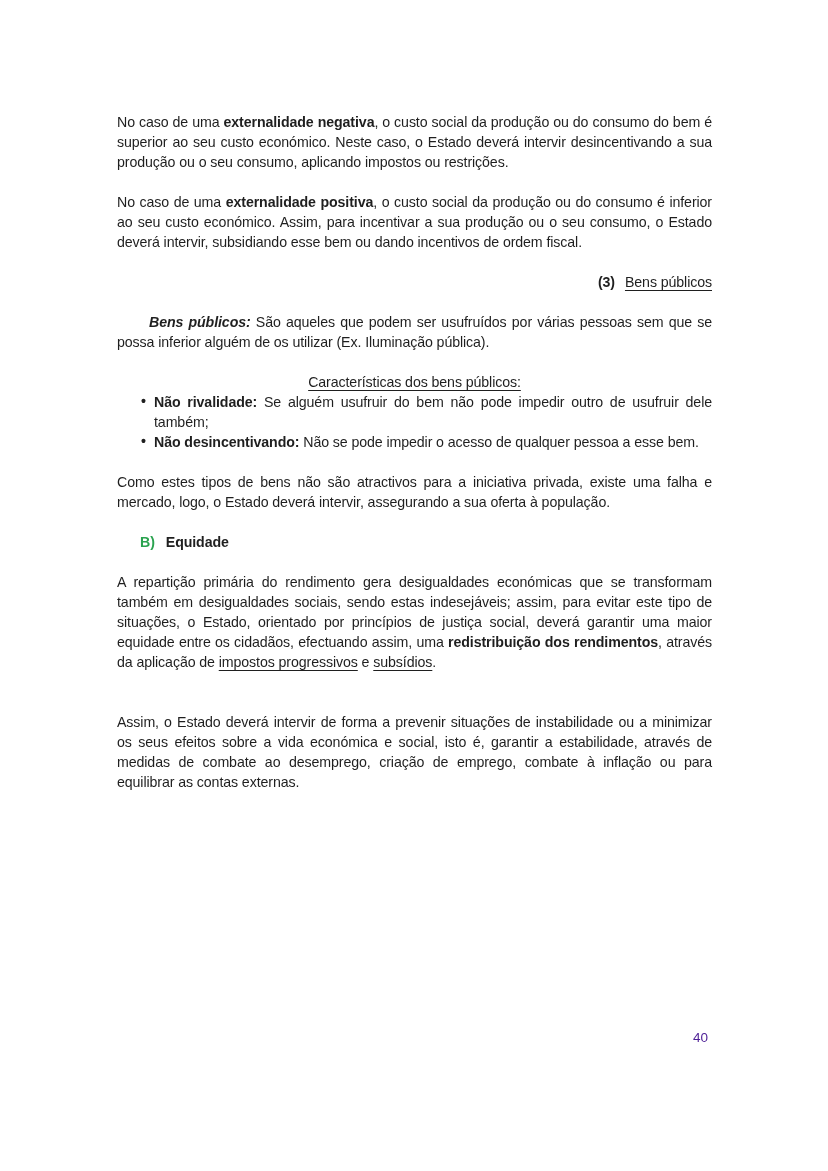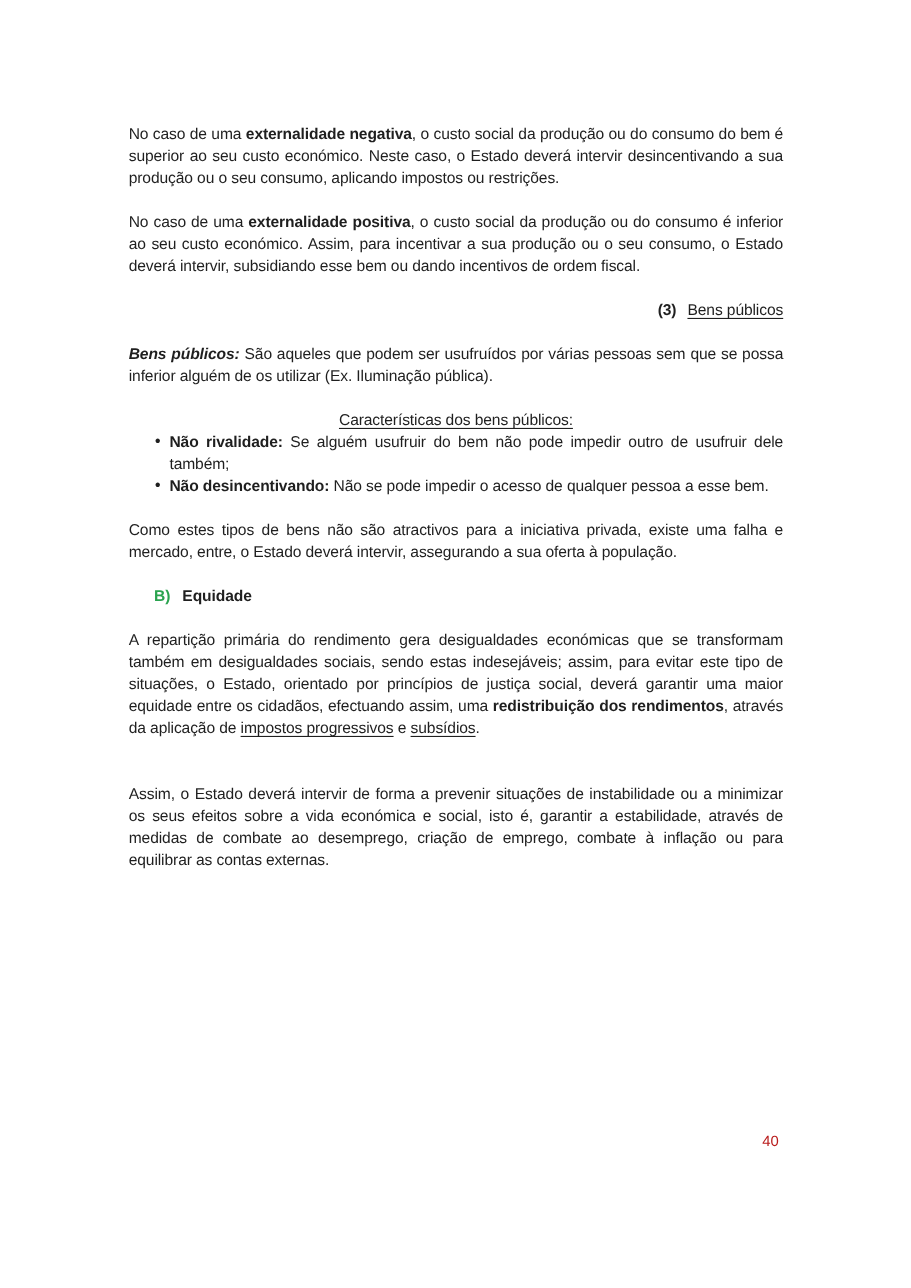--- a/index.html
+++ b/index.html
@@ -28,32 +28,32 @@
     text-align: justify;
     filter: blur(0.2px);
   }
   .block { margin: 0 0 20px 0; }
   .mb40  { margin-bottom: 40px; }
   .m0    { margin: 0; }
   .just  { text-align: justify; }
   .head  { text-align: left; margin-left: 23px; }
   .head-3 { text-align: right; margin-left: 18px; }
   .b  { font-weight: 700; }
-  .bi { font-weight: 700; font-style: italic; }
+  .bi { font-weight: 700; font-style: italic; margin-left: 32px; }
   .u  { text-decoration: underline; text-underline-offset: 3px; }
   .num-black { font-weight: 700; margin-right: 10px; }
   .green-num { font-weight: 700; color: var(--accent); margin-right: 11px; }
   .bullets { list-style: none; margin: 0 0 20px 0; padding: 0; }
   .bullets li { position: relative; padding-left: 37px; text-align: justify; }
   .bullets .dot { position: absolute; left: 24px; top: -1px; font-weight: 700; }
   .page-number {
     position: absolute;
     top: 1030px; right: 116px;
     font-size: 13.5px;
-    color: #b91c1c;
+    color: #4c1d95;
     filter: blur(0.2px);
   }
 </style>
 </head>
 <body>
 
 <div class="page">
   <div class="content">
 
     <p class="block"><span>No caso de uma </span><span class="b">externalidade negativa</span><span>, o custo social da produção ou do consumo do bem é superior ao seu custo económico. Neste caso, o Estado deverá intervir desincentivando a sua produção ou o seu consumo, aplicando impostos ou restrições.</span></p>
@@ -64,21 +64,21 @@
 
     <p class="block"><span class="bi">Bens públicos:</span><span> São aqueles que podem ser usufruídos por várias pessoas sem que se possa inferior alguém de os utilizar (Ex. Iluminação pública).</span></p>
 
     <p class="m0" style="text-align:center"><span class="u">Características dos bens públicos:</span></p>
 
     <ul class="bullets">
       <li><span class="dot">•</span><span class="b">Não rivalidade:</span><span> Se alguém usufruir do bem não pode impedir outro de usufruir dele também;</span></li>
       <li><span class="dot">•</span><span class="b">Não desincentivando:</span><span> Não se pode impedir o acesso de qualquer pessoa a esse bem.</span></li>
     </ul>
 
-    <p class="block"><span>Como estes tipos de bens não são atractivos para a iniciativa privada, existe uma falha e mercado, entre, o Estado deverá intervir, assegurando a sua oferta à população.</span></p>
+    <p class="block"><span>Como estes tipos de bens não são atractivos para a iniciativa privada, existe uma falha e mercado, logo, o Estado deverá intervir, assegurando a sua oferta à população.</span></p>
 
 
     <p class="block head"><span class="green-num">B)</span><span class="b">Equidade</span></p>
 
     <p class="block mb40"><span>A repartição primária do rendimento gera desigualdades económicas que se transformam também em desigualdades sociais, sendo estas indesejáveis; assim, para evitar este tipo de situações, o Estado, orientado por princípios de justiça social, deverá garantir uma maior equidade entre os cidadãos, efectuando assim, uma </span><span class="b">redistribuição dos rendimentos</span><span>, através da aplicação de </span><span class="u">impostos progressivos</span><span> e </span><span class="u">subsídios</span><span>.</span></p>
 
 
     <div class="block">
       <p class="m0 just"><span>Assim, o Estado deverá intervir de forma a prevenir situações de instabilidade ou a minimizar os seus efeitos sobre a vida económica e social, isto é, garantir a estabilidade, através de medidas de combate ao desemprego, criação de emprego, combate à inflação ou para equilibrar as contas externas.</span></p>
     </div>

